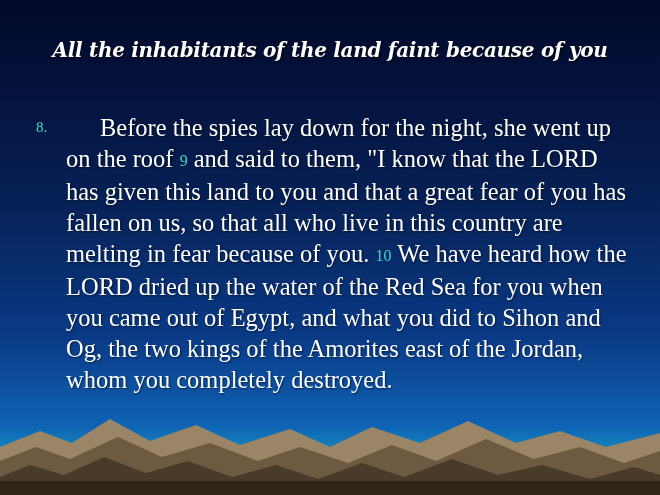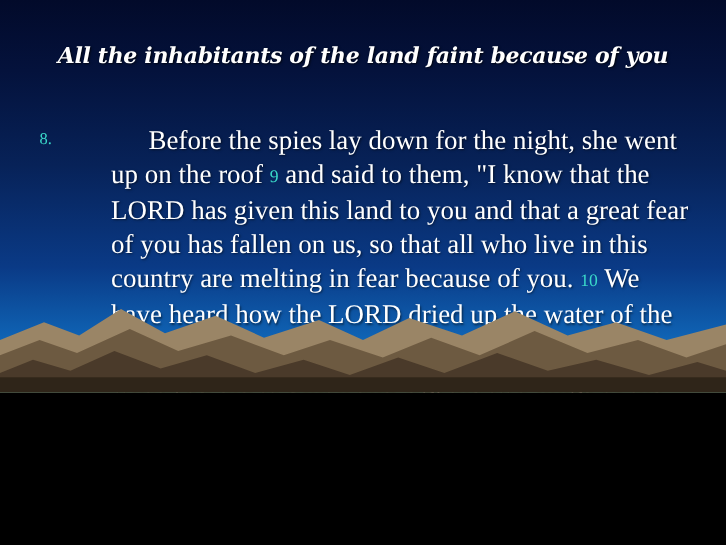--- a/index.html
+++ b/index.html
@@ -3,21 +3,21 @@
 <meta charset="utf-8">
 <style>
   html, body {
     margin: 0;
     padding: 0;
     background: #000;
   }
   #slide {
     position: relative;
     width: 660px;
-    height: 357px;
+    height: 495px;
     overflow: hidden;
     background: linear-gradient(to bottom, #020a2a 0%, #04123c 18%, #072258 42%, #0a3a86 68%, #0f63b4 86%, #19a7c4 96%, #2ad6d0 100%);
     font-family: "Liberation Serif", serif;
   }
 
   
   #title {
     position: absolute;
     top: 38px;
     left: 0;
@@ -43,21 +43,21 @@
   #list-number {
     position: absolute;
     left: 0px;
     top: 8px;
     color: #3ad9c9;
     font-family: "Liberation Serif", serif;
     font-size: 15px;
     line-height: 1;
   }
   #paragraph {
-    margin-left: 65px;
+    margin-left: 30px;
     color: #ffffff;
     font-family: "Liberation Serif", serif;
     font-size: 24.5px;
     line-height: 31px;
     text-indent: 34px;
     text-shadow: 1px 1px 2px rgba(0,0,0,0.55);
   }
   .vnum {
     color: #3ad9c9;
     font-size: 16px;

